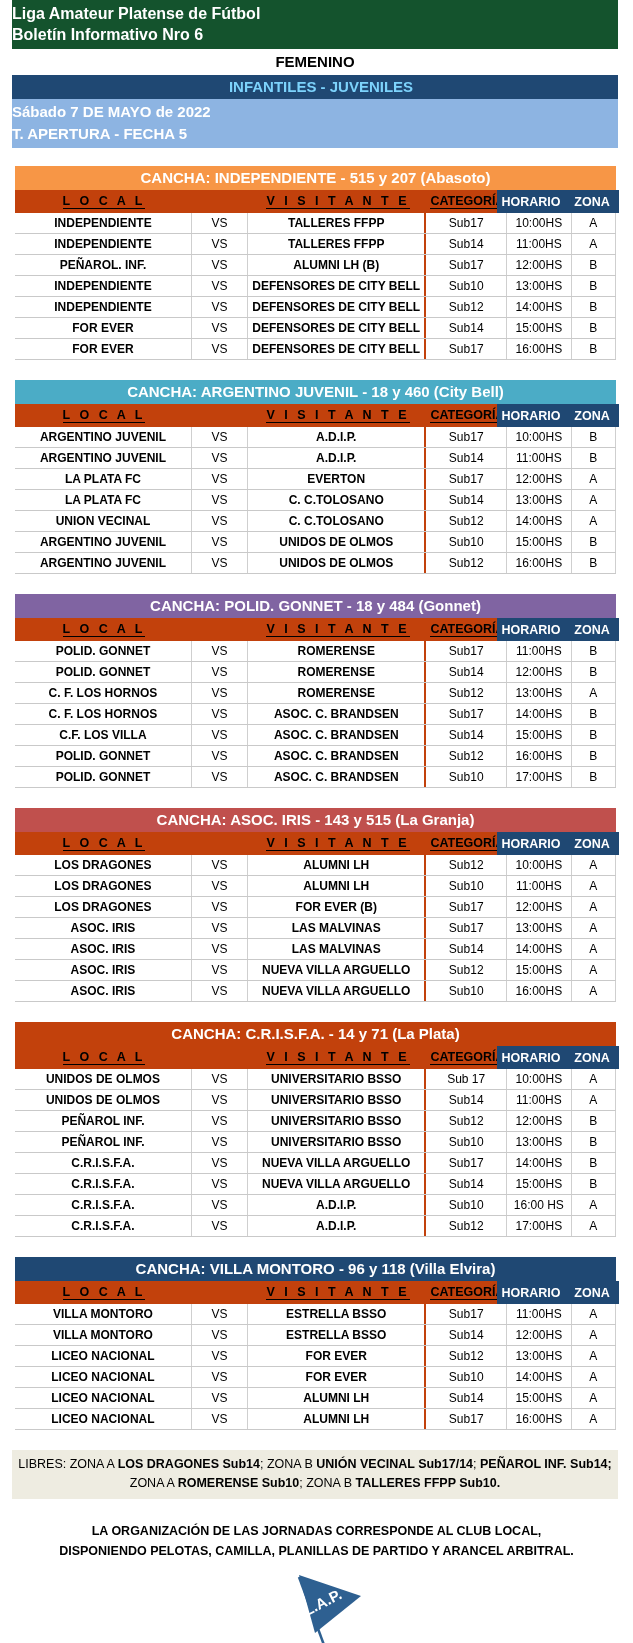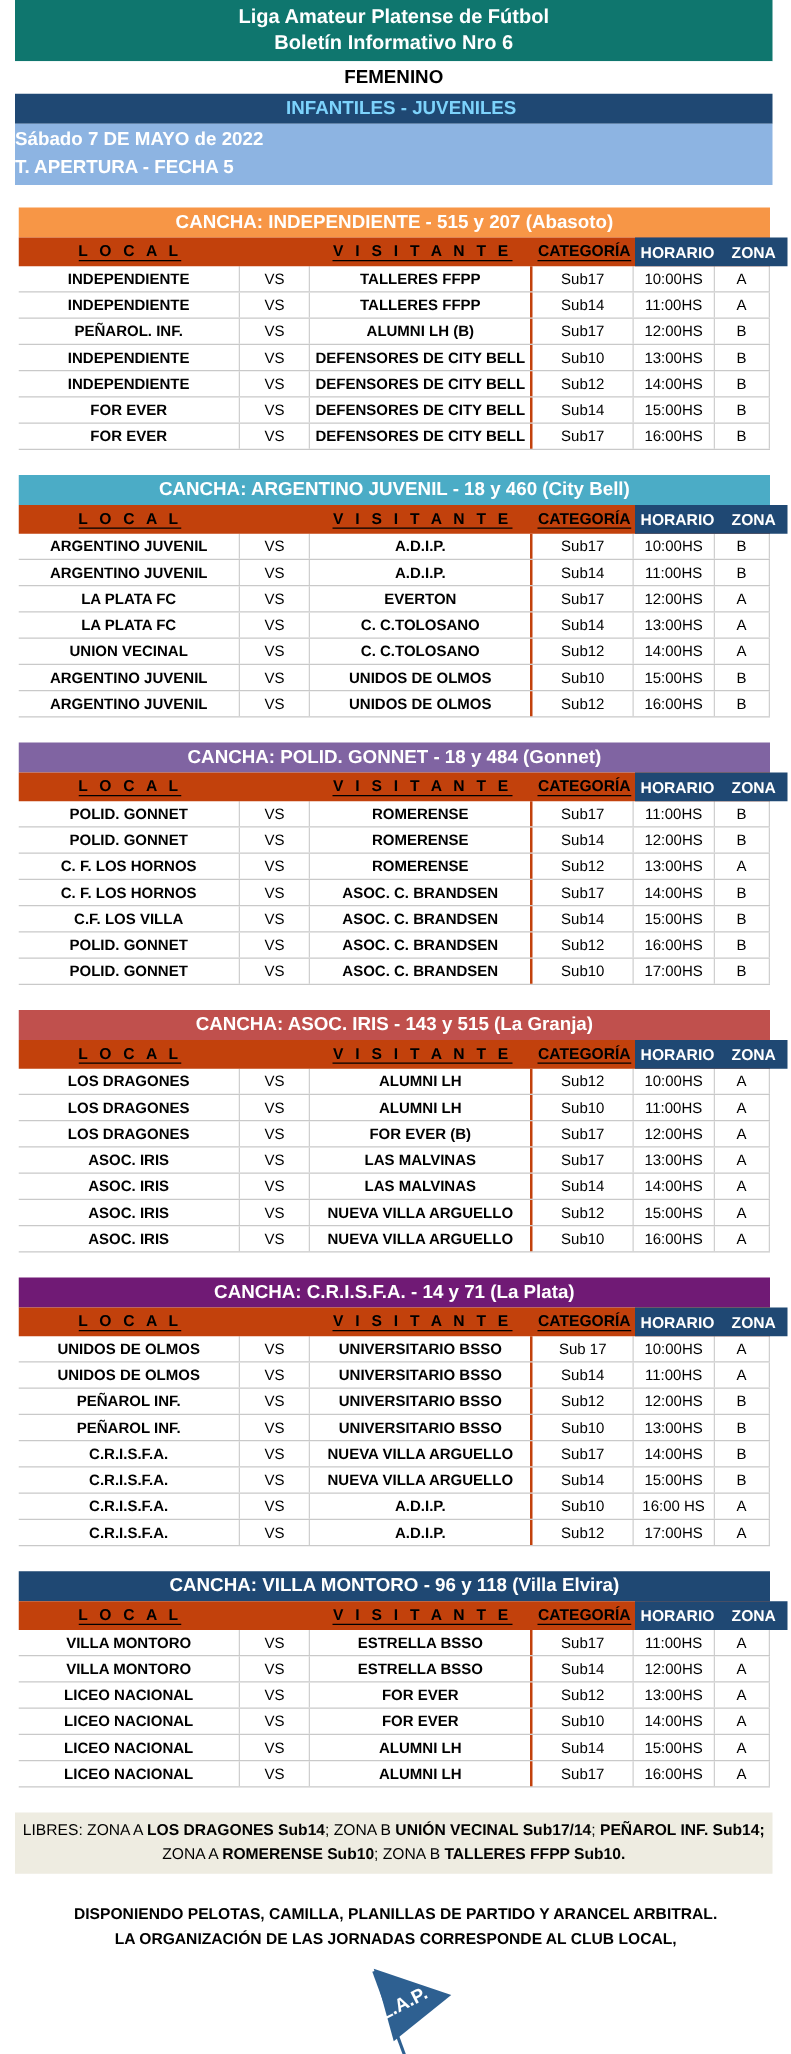--- a/index.html
+++ b/index.html
@@ -5,21 +5,21 @@
   html,body{margin:0;padding:0;}
   body{
     width:633px; min-height:1643px; background:#ffffff;
     font-family:"Liberation Sans","DejaVu Sans",sans-serif;
     -webkit-font-smoothing:antialiased; color:#000;
   }
   .page{position:relative;width:633px;min-height:1643px;overflow:hidden;}
 
   
   .topwrap{margin-left:12px;width:606px;}
-  .band1{background:#0f766e;color:#fff;text-align:center;padding:3px 0 4px;}
+  .band1{background:#14532d;color:#fff;text-align:left;padding:3px 0 4px;}
   .band1 div{font-weight:bold;font-size:16px;line-height:21px;}
   .band2{background:#fff;color:#000;text-align:center;font-weight:bold;font-size:15px;line-height:26px;height:26px;}
   .band3{background:#1F4873;color:#7dd3fc;text-align:center;font-weight:bold;font-size:15px;line-height:24px;height:24px;padding-left:12px;}
   .band4{background:#8DB4E2;color:#fff;text-align:left;padding:2px 0 3px;}
   .band4 div{font-weight:bold;font-size:15px;line-height:22px;}
 
   
   .sections{margin-left:15px;width:601px;margin-top:18px;}
   .cancha{margin-bottom:20px;}
   .cancha .band{height:24px;line-height:24px;text-align:center;color:#fff;
@@ -27,21 +27,21 @@
   .cols{position:relative;height:23px;width:601px;background:#c2410c;}
   .cols .beigecells{display:flex;height:23px;width:493px;}
   .cols .c{display:flex;align-items:center;justify-content:center;
     font-weight:bold;font-size:12.5px;color:#000;}
   .cols .c u, .cols .c .ul{text-decoration:none;border-bottom:1.5px solid #000;padding-bottom:0px;}
   .c-local{width:178px;letter-spacing:0;}
   .c-vs{width:56px;}
   .c-visit{width:178px;}
   .c-cat{width:81px;}
   .sp{letter-spacing:3px;}
-  .cols .navy{position:absolute;left:493px;top:0;width:122px;height:23px;
+  .cols .navy{position:absolute;left:482px;top:0;width:122px;height:23px;
     background:#1F4873;display:flex;}
   .cols .navy .c{color:#fff;}
   .c-hor{width:68px;}
   .c-zona{flex:1;}
 
   .rows .row{display:flex;height:20px;border-bottom:1px solid #c9c9c9;}
   .rows .cell{display:flex;align-items:center;justify-content:center;
     font-size:12px;line-height:20px;white-space:nowrap;overflow:hidden;}
   .cell.local{width:178px;font-weight:bold;}
   .cell.vs{width:56px;border-left:1px solid #cfcfcf;}
@@ -419,21 +419,21 @@
     <div class="cell vs">VS</div>
     <div class="cell visit">NUEVA VILLA ARGUELLO</div>
     <div class="cell cat">Sub10</div>
     <div class="cell hor">16:00HS</div>
     <div class="cell zona">A</div>
   </div>
 </div>
   </section>
 
   <section class="cancha">
-    <div class="band" style="background: #701a75;">CANCHA: C.R.I.S.F.A. - 14 y 71 (La Plata)</div>
+    <div class="band" style="background: #c2410c;">CANCHA: C.R.I.S.F.A. - 14 y 71 (La Plata)</div>
     <div class="cols">
       <div class="beigecells">
         <div class="c c-local">
               <span class="ul sp">L O C A L</span>
             </div>
         <div class="c c-vs"></div>
         <div class="c c-visit">
               <span class="ul sp">V I S I T A N T E</span>
             </div>
         <div class="c c-cat">
@@ -597,22 +597,22 @@
 </div>
   </section>
 </div>
 
   <div class="libres">
     <div class="libres-line"><span>LIBRES: ZONA A </span><b>LOS DRAGONES Sub14</b><span>; ZONA B </span><b>UNIÓN VECINAL Sub17/14</b><span>; </span><b>PEÑAROL INF. Sub14;</b></div>
     <div class="libres-line"><span>ZONA A </span><b>ROMERENSE Sub10</b><span>; ZONA B </span><b>TALLERES FFPP Sub10.</b></div>
   </div>
 
   <div class="orgnote">
+    <div>LA ORGANIZACIÓN DE LAS JORNADAS CORRESPONDE AL CLUB LOCAL,</div>
     <div>DISPONIENDO PELOTAS, CAMILLA, PLANILLAS DE PARTIDO Y ARANCEL ARBITRAL.</div>
-    <div>LA ORGANIZACIÓN DE LAS JORNADAS CORRESPONDE AL CLUB LOCAL,</div>
   </div>
 
   <div class="logo">
     <span>
       <svg width="104" height="110" viewBox="0 0 104 110">
         <line x1="34" y1="6" x2="70" y2="104" stroke="#2E6091" stroke-width="2.5"></line>
         <polygon points="34,4 96,25 50,62" fill="#2E6091"></polygon>
         <text x="60" y="36" transform="rotate(-27 60 36)" text-anchor="middle" font-size="15" font-weight="bold" font-family="Liberation Sans, DejaVu Sans, sans-serif" fill="#ffffff">L.A.P.</text>
       </svg>
     </span>

